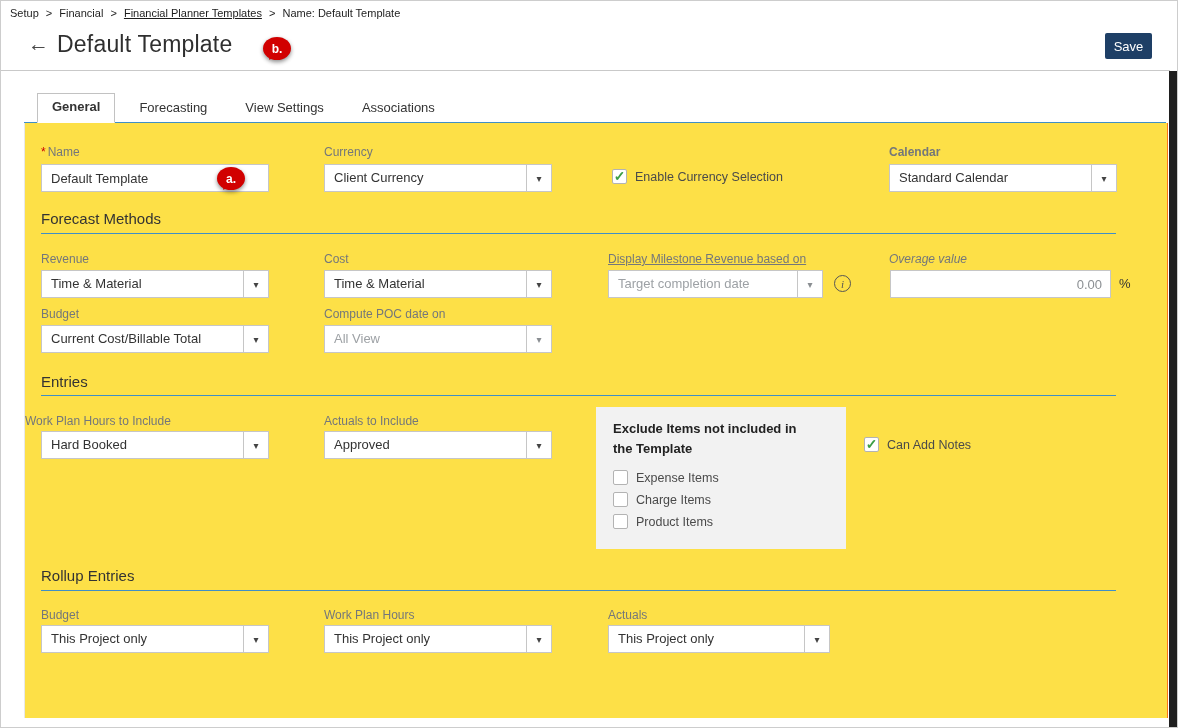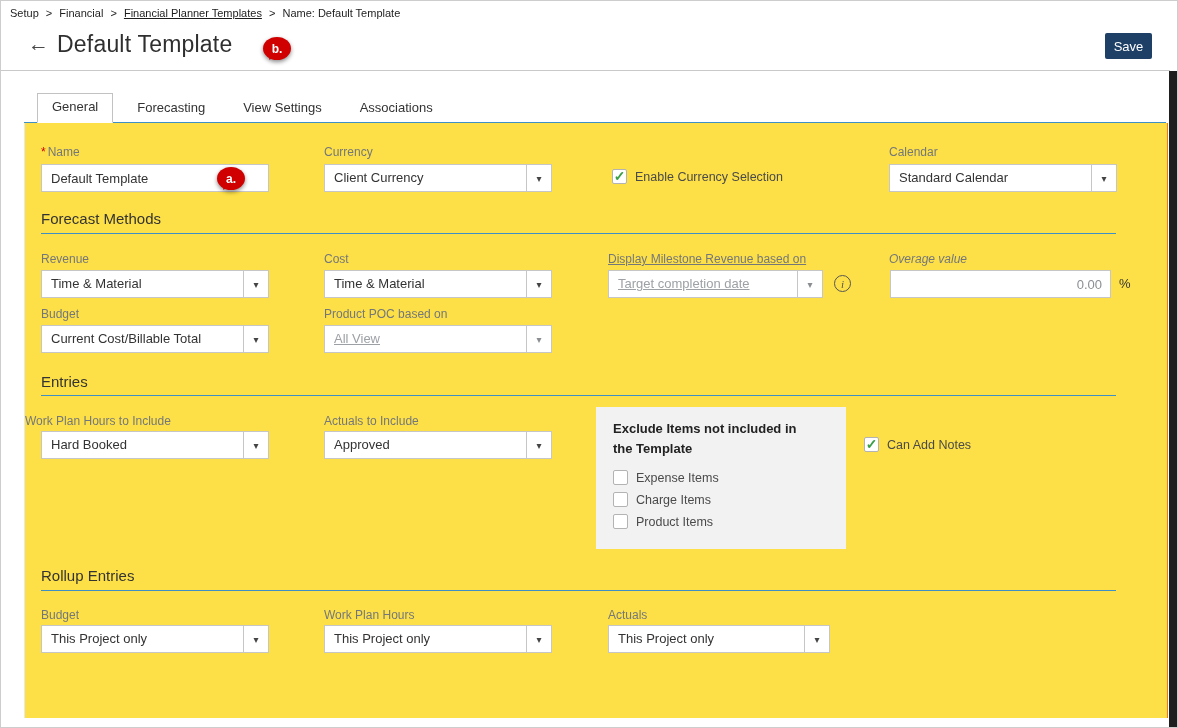--- a/index.html
+++ b/index.html
@@ -26,39 +26,39 @@
   .callout{position:absolute;width:28px;height:23px;background:#d10000;border-radius:50%;
     color:#fff;font-weight:bold;font-size:12px;display:flex;align-items:center;justify-content:center;
     box-shadow:0 2px 4px rgba(0,0,0,.45);z-index:10;}
   .callout::after{content:"";position:absolute;left:2px;bottom:-5px;width:0;height:0;
     border:5px solid transparent;border-top:8px solid #d10000;transform:rotate(38deg);}
 
   
   .tabbar{position:absolute;left:24px;top:95px;width:1142px;height:28px;display:flex;align-items:flex-end;
     padding-left:13px;box-sizing:border-box;border-bottom:1px solid #3f8fc7;}
   .tab{height:28px;line-height:28px;padding:0 14px;font-size:13px;color:#333;margin-right:10px;cursor:pointer;white-space:nowrap;}
-  .tab.active{font-weight:normal;border:1px solid #c2c2c2;border-bottom:1px solid #fff;margin-bottom:-1px;
+  .tab.active{font-weight:bold;border:1px solid #c2c2c2;border-bottom:1px solid #fff;margin-bottom:-1px;
     background:#fff;line-height:26px;}
 
   
   .content{position:absolute;left:24px;top:123px;width:1142px;height:595px;background:#fde047;
     border-left:1px solid #e8e8e8;border-right:1px solid #f97316;}
 
   .lbl{position:absolute;font-size:12px;color:#74777a;white-space:nowrap;}
   .req{color:#cc0000;margin-right:2px;}
   .sec-title{position:absolute;font-size:15px;color:#333;white-space:nowrap;}
   .sec-line{position:absolute;left:16px;width:1075px;height:1px;background:#3f8fc7;}
 
   
   .dd{position:absolute;height:28px;box-sizing:border-box;border:1px solid #c6c6c6;background:#fff;
     display:flex;cursor:pointer;}
   .dd .txt{flex:1;font-size:13px;color:#333;line-height:26px;padding-left:9px;overflow:hidden;white-space:nowrap;}
   .dd .caret{width:24px;border-left:1px solid #c6c6c6;display:flex;align-items:center;justify-content:center;
     font-size:10px;color:#444;}
-  .dd.disabled .txt{color:#9da1a5;text-decoration:underline;}
+  .dd.disabled .txt{color:#9da1a5;}
   .dd.disabled .caret{color:#8a8e92;}
 
   
   .text-input{position:absolute;height:28px;box-sizing:border-box;border:1px solid #c6c6c6;font-size:13px;
     color:#333;padding:0 8px 0 9px;font-family:inherit;background:#fff;}
   .num-input{text-align:right;color:#8b8f93;}
   .pct{position:absolute;font-size:13px;color:#333;}
 
   
   .cb{position:absolute;display:flex;align-items:center;cursor:pointer;}
@@ -119,21 +119,21 @@
     <span class="caret">▾</span>
   </div>
 
   <div class="cb" style="left:587px;top:46px;">
     <span class="box">
         <span class="mark">✓</span>
       </span>
     <span class="cb-label">Enable Currency Selection</span>
   </div>
 
-  <div class="lbl" style="left:864px;top:22px;">Calendar</div>
+  <div class="lbl" style="left:864px;top:22px;font-weight:bold;">Calendar</div>
   <div class="dd" style="left:864px;top:41px;width:228px;">
     <span class="txt">Standard Calendar</span>
     <span class="caret">▾</span>
   </div>
 
   <div class="sec-title" style="left:16px;top:87px;">Forecast Methods</div>
   <div class="sec-line" style="top:110px;"></div>
 
   <div class="lbl" style="left:16px;top:129px;">Revenue</div>
   <div class="dd" style="left:16px;top:147px;width:228px;">
@@ -157,21 +157,21 @@
   <div class="lbl" style="left:864px;top:129px;font-style:italic;">Overage value</div>
   <input class="text-input num-input" style="left: 865px; top: 147px; width: 221px;" value="0.00">
   <div class="pct" style="left:1094px;top:153px;">%</div>
 
   <div class="lbl" style="left:16px;top:184px;">Budget</div>
   <div class="dd" style="left:16px;top:202px;width:228px;">
     <span class="txt">Current Cost/Billable Total</span>
     <span class="caret">▾</span>
   </div>
 
-  <div class="lbl" style="left:299px;top:184px;">Product POC based on</div>
+  <div class="lbl" style="left:299px;top:184px;">Compute POC date on</div>
   <div class="dd disabled" style="left:299px;top:202px;width:228px;">
     <span class="txt">All View</span>
     <span class="caret">▾</span>
   </div>
 
   <div class="sec-title" style="left:16px;top:250px;">Entries</div>
   <div class="sec-line" style="top:272px;"></div>
 
   <div class="lbl" style="left:0;top:291px;">Work Plan Hours to Include</div>
   <div class="dd" style="left:16px;top:308px;width:228px;">

